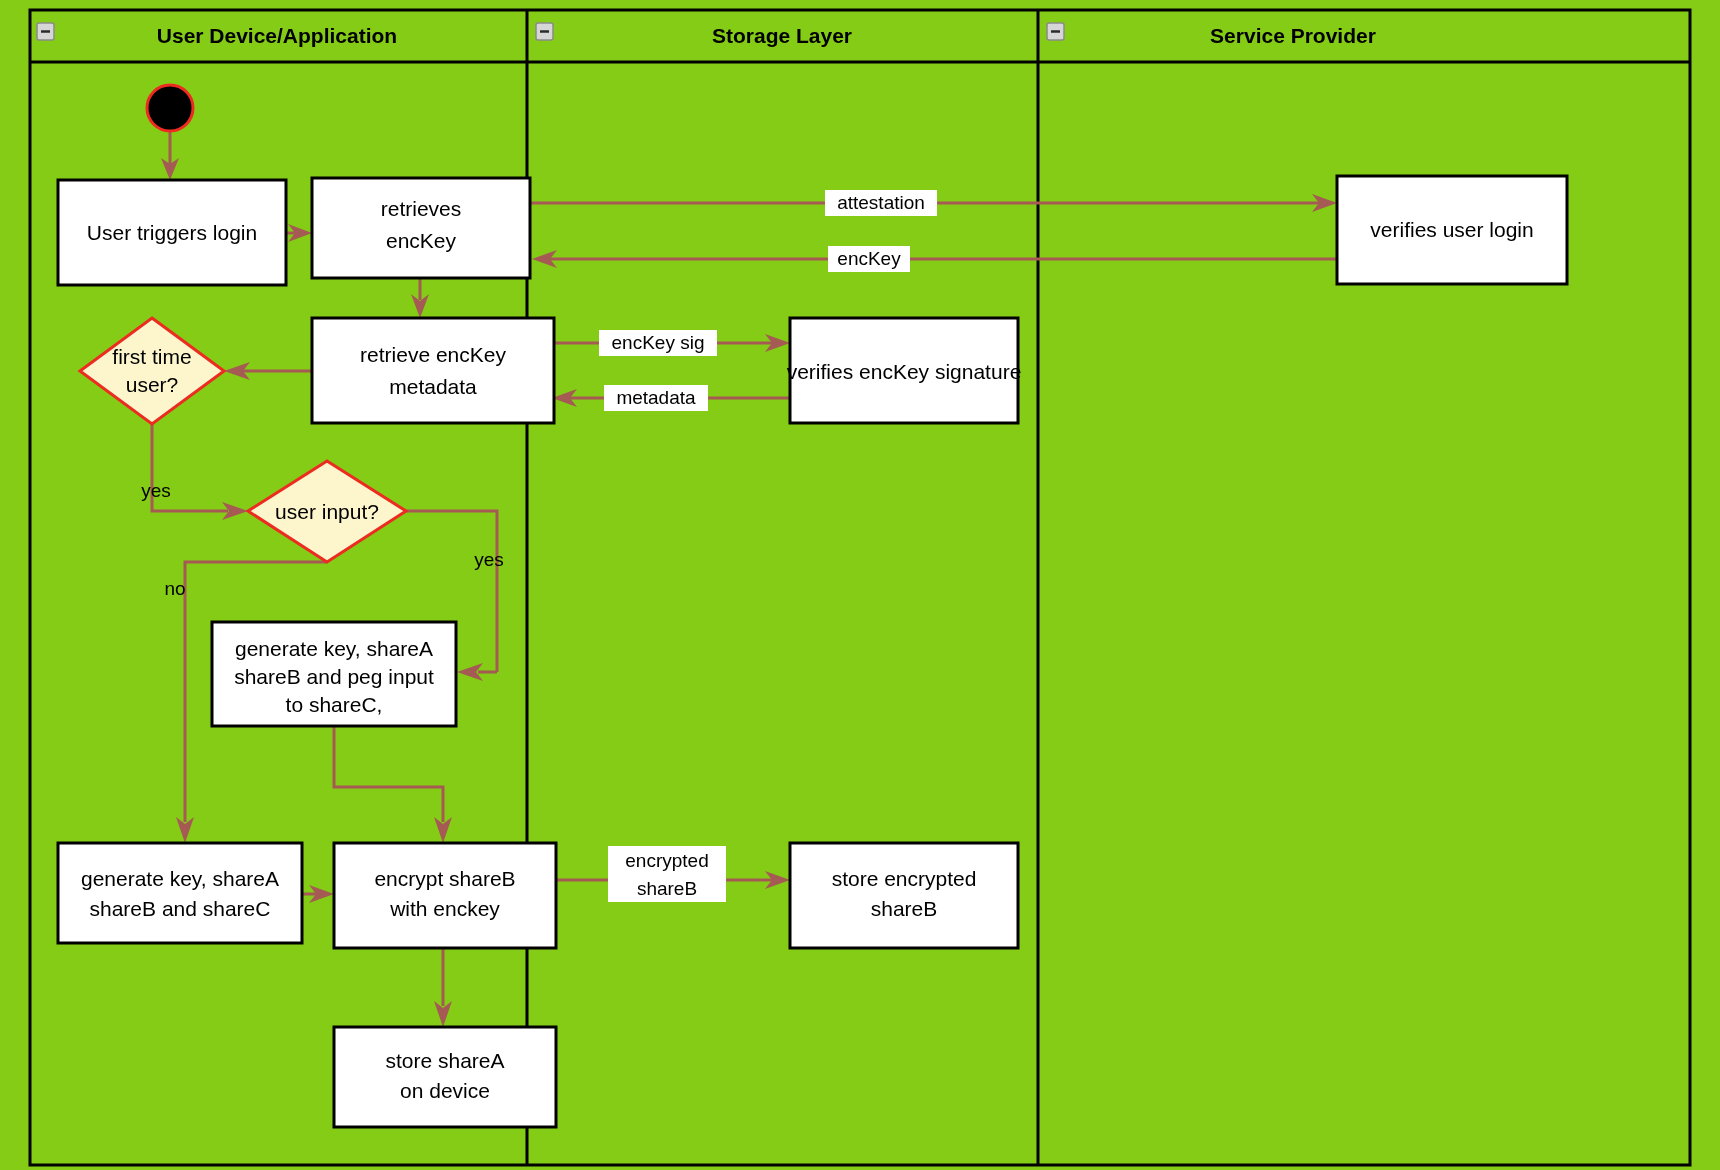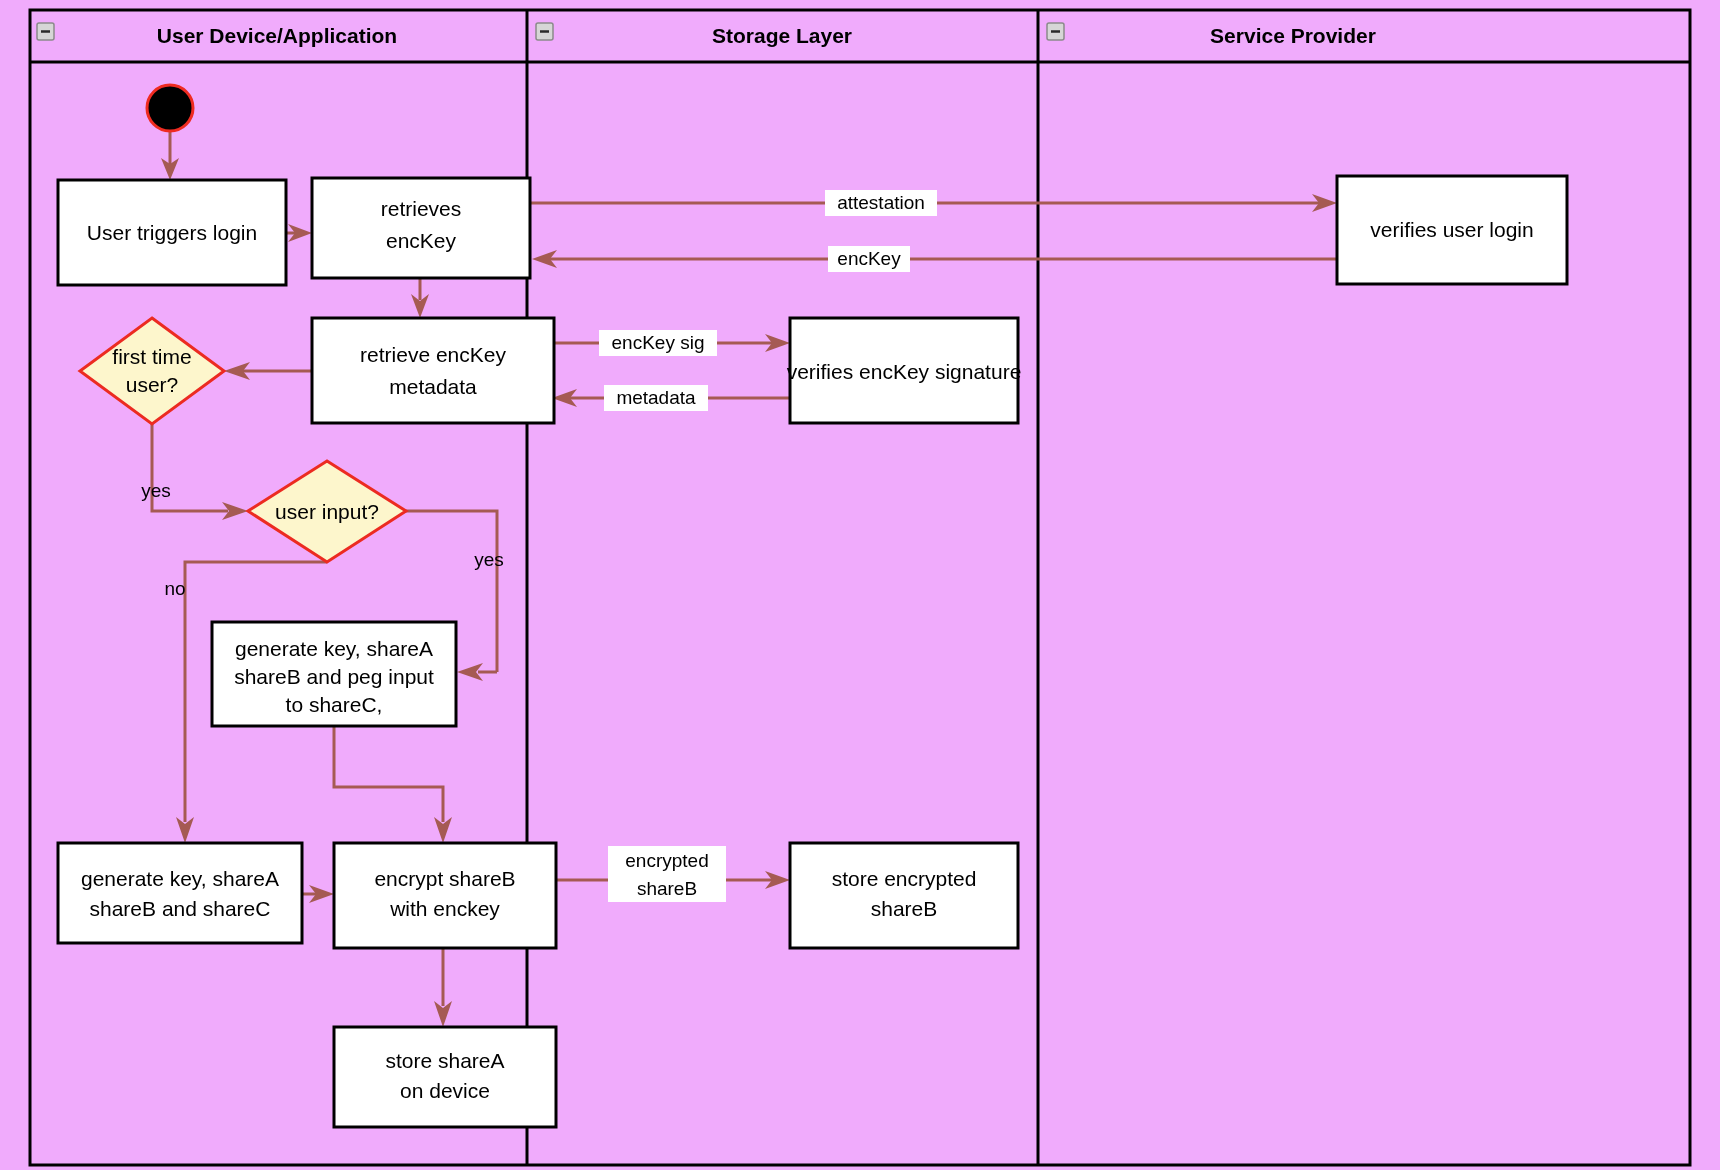--- a/index.html
+++ b/index.html
@@ -1,17 +1,17 @@
 <!DOCTYPE html>
 <html><head>
 <meta charset="utf-8">
 <style>
   html,body{margin:0;padding:0;background:#ffffff;}
   body{font-family:"Liberation Sans", sans-serif;}
-  #stage{position:relative;width:1720px;height:1170px;background:#f0abfc;overflow:hidden;}
+  #stage{position:relative;width:1720px;height:1170px;background:#84cc16;overflow:hidden;}
   svg#diagram{position:absolute;left:0;top:0;width:1720px;height:1170px;display:block;}
   .lane-title{font-weight:bold;font-size:21px;fill:#000;text-anchor:middle;dominant-baseline:middle;}
   .node-text{font-size:21px;fill:#000;text-anchor:middle;}
   .edge-text{font-size:19px;fill:#000;text-anchor:middle;}
   .guard-text{font-size:19px;fill:#000;text-anchor:middle;}
   .box{fill:#ffffff;stroke:#000000;stroke-width:3;}
   .diamond{fill:#fdf6cc;stroke:#ec2b21;stroke-width:3;}
   .lane-line{stroke:#000000;stroke-width:3;fill:none;}
   .frame{fill:none;stroke:#000000;stroke-width:3;}
   .flow{stroke:#a55a53;stroke-width:3;fill:none;}

